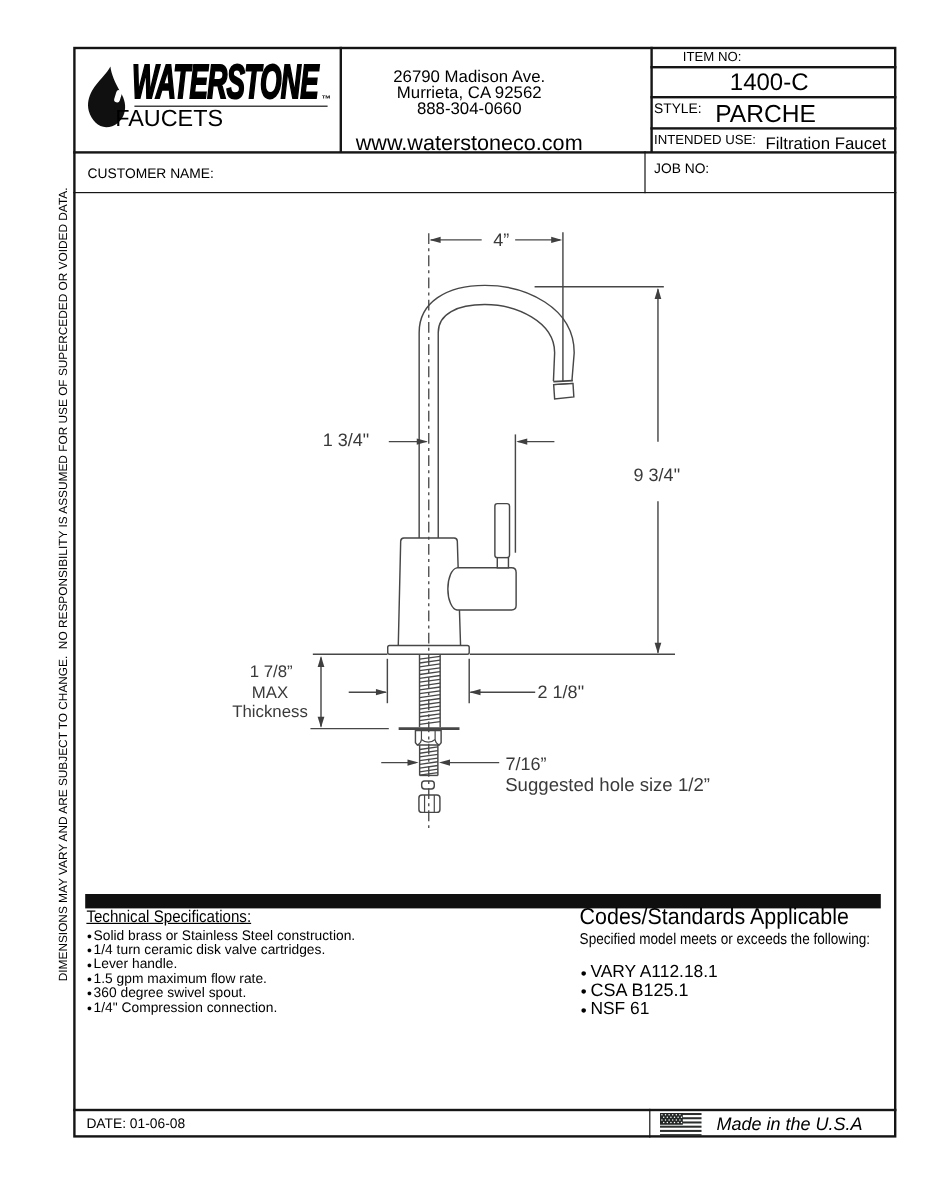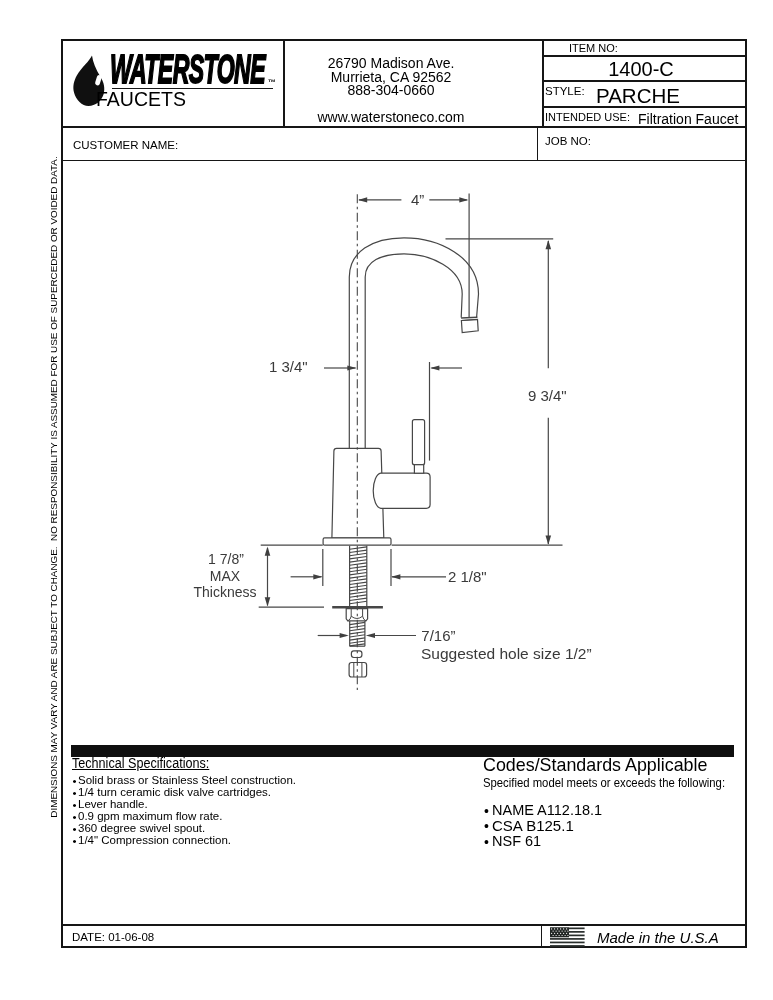--- a/index.html
+++ b/index.html
@@ -32,21 +32,21 @@
 <svg class="abs" style="left:71px;top:54px;" width="36" height="55" viewBox="0 0 36 55">
   <path d="M21,1.5 C18.5,7 10.5,13.5 5.8,21.5 C2.8,27 1.5,32.5 3,38.5 C5,46 11,52 17.5,52 C24.5,52 30.5,47 32.5,40.5 C34.3,34.5 33,28.5 29.5,23 C24.8,15 21.8,8 21,1.5 Z" fill="#101010"></path>
   <rect x="25" y="21" width="4.8" height="10.5" rx="2.3" fill="#fff" transform="rotate(17 27.4 26.2)"></rect>
 </svg>
 <div class="t" style="left:110px;top:49px;font-size:40px;font-weight:bold;font-style:italic;-webkit-text-stroke:1.8px #000;transform:scaleX(0.577);transform-origin:0 0;letter-spacing:-1px;">WATERSTONE</div>
 <div class="t" style="left:268px;top:79px;font-size:8px;font-weight:bold;">™</div>
 <div class="ln" style="left:112px;top:87.8px;width:161px;height:1.7px;"></div>
 <div class="t" style="left:96px;top:89.6px;font-size:19.5px;letter-spacing:0px;">FAUCETS</div>
 
 <div class="t" style="left:291px;top:56.6px;width:200px;text-align:center;font-size:14px;line-height:13.9px;">26790 Madison Ave.<br>Murrieta, CA 92562<br>888-304-0660</div>
-<div class="t" style="left:291px;top:109.8px;width:200px;text-align:center;font-size:14px;">www.waterstoneco.com</div>
+<div class="t" style="left:291px;top:109.8px;width:200px;text-align:center;font-size:18px;">www.waterstoneco.com</div>
 
 <div class="t" style="left:543px;top:42.5px;width:204px;font-size:11px;padding-left:26px;">ITEM NO:</div>
 <div class="t" style="left:543px;top:58.6px;width:196px;text-align:center;font-size:20px;">1400-C</div>
 <div class="t" style="left:545px;top:86px;font-size:11.5px;">STYLE:</div>
 <div class="t" style="left:596px;top:85.6px;font-size:20.5px;">PARCHE</div>
 <div class="t" style="left:545px;top:111.5px;font-size:11px;">INTENDED USE:</div>
 <div class="t" style="left:638px;top:112.2px;font-size:14px;">Filtration Faucet</div>
 <div class="t" style="left:545px;top:135.5px;font-size:11.5px;">JOB NO:</div>
 <div class="t" style="left:73px;top:139.5px;font-size:11.5px;">CUSTOMER NAME:</div>
 
@@ -157,30 +157,30 @@
 <div class="ln" style="left:71px;top:744.8px;width:663px;height:11.9px;background:#0f0f0f;"></div>
 
 <div class="t" style="left:72px;top:756.3px;font-size:14px;text-decoration:underline;transform:scaleX(0.9);transform-origin:0 0;">Technical Specifications:</div>
 <div class="t" style="left:72.5px;top:775.8px;font-size:11.5px;">•</div>
 <div class="t" style="left:78px;top:774.8px;font-size:11.5px;">Solid brass or Stainless Steel construction.</div>
 <div class="t" style="left:72.5px;top:787.7px;font-size:11.5px;">•</div>
 <div class="t" style="left:78px;top:786.7px;font-size:11.5px;">1/4 turn ceramic disk valve cartridges.</div>
 <div class="t" style="left:72.5px;top:799.7px;font-size:11.5px;">•</div>
 <div class="t" style="left:78px;top:798.7px;font-size:11.5px;">Lever handle.</div>
 <div class="t" style="left:72.5px;top:811.6px;font-size:11.5px;">•</div>
-<div class="t" style="left:78px;top:810.6px;font-size:11.5px;">0.9 gpm maximum flow rate.</div>
+<div class="t" style="left:78px;top:810.6px;font-size:11.5px;">1.5 gpm maximum flow rate.</div>
 <div class="t" style="left:72.5px;top:823.6px;font-size:11.5px;">•</div>
 <div class="t" style="left:78px;top:822.6px;font-size:11.5px;">360 degree swivel spout.</div>
 <div class="t" style="left:72.5px;top:835.5px;font-size:11.5px;">•</div>
 <div class="t" style="left:78px;top:834.5px;font-size:11.5px;">1/4" Compression connection.</div>
 
 <div class="t" style="left:482.6px;top:755px;font-size:19px;transform:scaleX(0.94);transform-origin:0 0;">Codes/Standards Applicable</div>
 <div class="t" style="left:482.6px;top:776.2px;font-size:13px;transform:scaleX(0.87);transform-origin:0 0;">Specified model meets or exceeds the following:</div>
 <div class="t" style="left:484px;top:804px;font-size:14px;">•</div>
-<div class="t" style="left:492px;top:803px;font-size:14.5px;">NAME A112.18.1</div>
+<div class="t" style="left:492px;top:803px;font-size:14.5px;">VARY A112.18.1</div>
 <div class="t" style="left:484px;top:819px;font-size:14px;">•</div>
 <div class="t" style="left:492px;top:818px;font-size:15px;">CSA B125.1</div>
 <div class="t" style="left:484px;top:834.5px;font-size:14px;">•</div>
 <div class="t" style="left:492px;top:833.5px;font-size:14.5px;">NSF 61</div>
 
 <div class="t" style="left:72px;top:932.4px;font-size:11.5px;">DATE: 01-06-08</div>
 <svg class="abs" style="left:549.5px;top:926.5px;" width="36" height="20" viewBox="0 0 36 20">
   <g fill="#2a2f2d">
     <rect x="0" y="0.5" width="34.6" height="1.7"></rect>
       <rect x="0" y="4.02" width="34.6" height="1.7"></rect>

